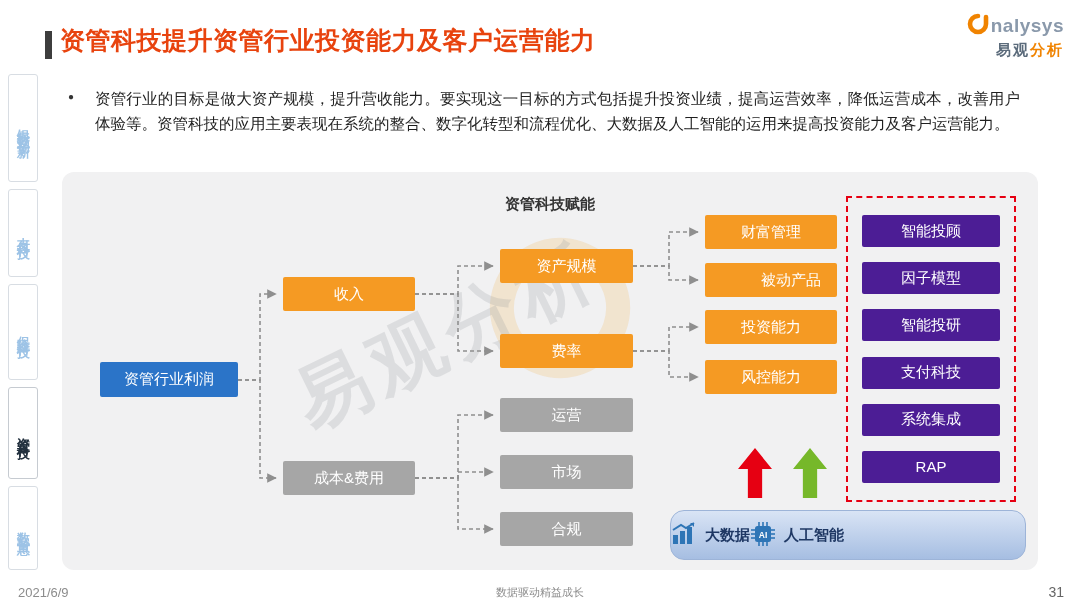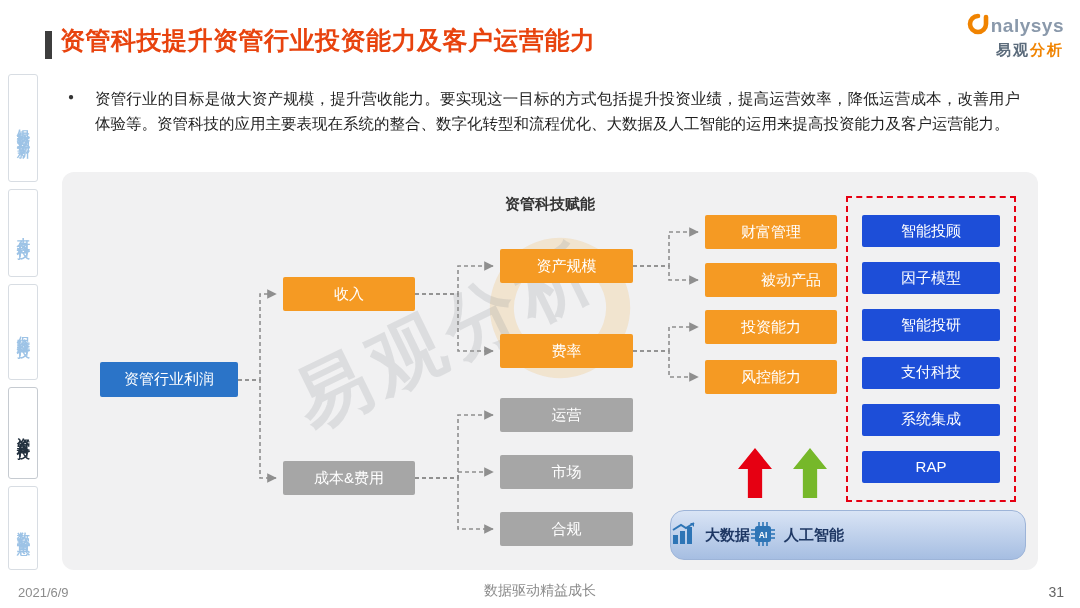--- a/index.html
+++ b/index.html
@@ -61,21 +61,21 @@
   .n-comp    { left:438px; top:340px; width:133px; height:34px; }
   .n-wealth  { left:643px; top:43px;  width:132px; height:34px; }
   .n-passive { left:643px; top:91px;  width:132px; height:34px;padding-left:40px; }
   .n-invest  { left:643px; top:138px; width:132px; height:34px; }
   .n-risk    { left:643px; top:188px; width:132px; height:34px; }
 
   
   .tech-col { position:absolute; left:784px; top:24px; width:170px; height:306px;
               border:2px dashed #e60012; display:flex; flex-direction:column;
               justify-content:space-between; padding:17px 14px; }
-  .tech-box { height:32px; background:#1d4ed8; color:#fff; display:flex; align-items:center;
+  .tech-box { height:32px; background:#4c1d95; color:#fff; display:flex; align-items:center;
               justify-content:center; font-size:15px; border-radius:2px; }
 
   
   .up-arrow { position:absolute; width:34px; height:50px;
               clip-path:polygon(50% 0,100% 42%,71% 42%,71% 100%,29% 100%,29% 42%,0 42%); }
   .arrow-red   { left:676px; top:276px; background:#e60012; }
   .arrow-green { left:731px; top:276px; background:#76b82a; }
 
   
   .legend-bar { position:absolute; left:608px; top:338px; width:356px; height:50px;
@@ -86,21 +86,21 @@
 
   
   .wm-ring { position:absolute; left:428px; top:66px; width:140px; height:140px;
              border:24px solid rgba(243,152,0,0.14); border-radius:50%; transform:rotate(-26deg); pointer-events:none; }
   .watermark { position:absolute; left:238px; top:186px; transform:rotate(-26deg); transform-origin:left center;
                color:rgba(140,145,150,0.20); font-size:74px; font-weight:bold; letter-spacing:8px;
                white-space:nowrap; pointer-events:none; }
 
   
   .footer-date   { position:absolute; left:18px; bottom:8px; font-size:13px; color:#8c8c8c; }
-  .footer-center { position:absolute; left:0; right:0; bottom:8px; text-align:center; font-size:14px; color:#8c8c8c; }
+  .footer-center { position:absolute; left:0; right:0; bottom:8px; text-align:center; font-size:11px; color:#8c8c8c; }
   .footer-page   { position:absolute; right:16px; bottom:8px; font-size:14px; color:#666; }
 </style>
 </head>
 <body>
 
 <div class="slide">
 
   <div class="accent-bar"></div>
   <h1 class="page-title">资管科技提升资管行业投资能力及客户运营能力</h1>
 

